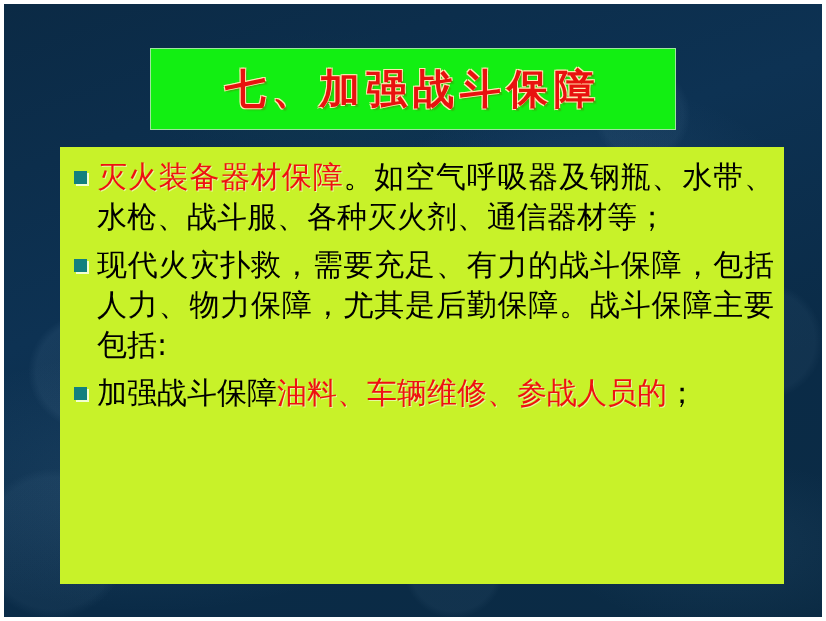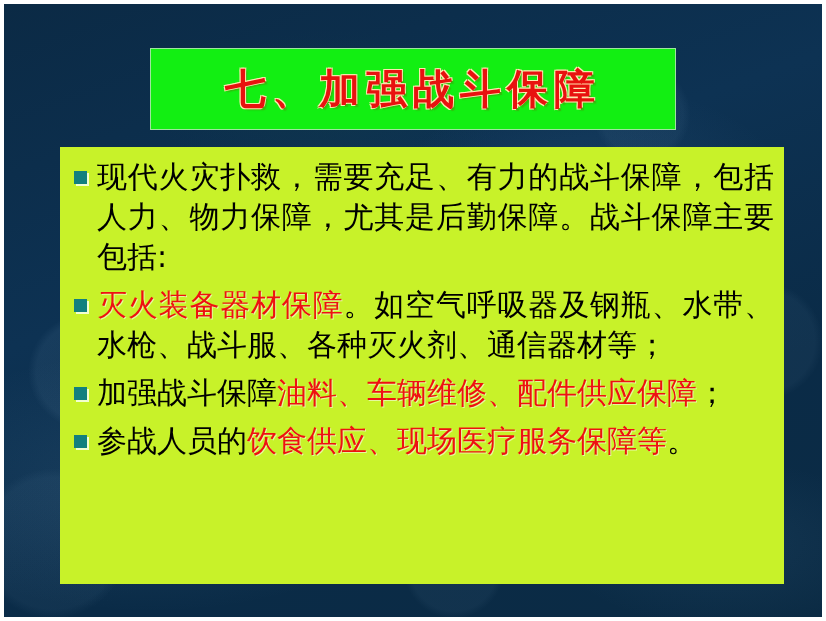--- a/index.html
+++ b/index.html
@@ -125,42 +125,36 @@
 <body>
 
 <div id="slide">
 
   <div id="title-box">
     <div id="title-text">七、加强战斗保障</div>
   </div>
 
   <div id="content-box">
 
+    <div class="bullet-row" id="bullet-2">
+      <span class="bullet-marker"></span>
+      <div class="bullet-text">
+        <span class="seg-red">灭火装备器材保障</span><span class="seg-black">。如空气呼吸器及钢瓶、水带、水枪、战斗服、各种灭火剂、通信器材等；</span>
+      </div>
+    </div>
+
     <div class="bullet-row" id="bullet-1">
       <span class="bullet-marker"></span>
       <div class="bullet-text">
         <span class="seg-black">现代火灾扑救，需要充足、有力的战斗保障，包括人力、物力保障，尤其是后勤保障。战斗保障主要包括:</span>
       </div>
     </div>
 
-    <div class="bullet-row" id="bullet-2">
+    <div class="bullet-row" id="bullet-3">
       <span class="bullet-marker"></span>
       <div class="bullet-text">
-        <span class="seg-red">灭火装备器材保障</span><span class="seg-black">。如空气呼吸器及钢瓶、水带、水枪、战斗服、各种灭火剂、通信器材等；</span>
+        <span class="seg-black">加强战斗保障</span><span class="seg-red">油料、车辆维修、参战人员的</span><span class="seg-black">；</span>
       </div>
     </div>
 
-    <div class="bullet-row" id="bullet-3">
-      <span class="bullet-marker"></span>
-      <div class="bullet-text">
-        <span class="seg-black">加强战斗保障</span><span class="seg-red">油料、车辆维修、配件供应保障</span><span class="seg-black">；</span>
-      </div>
-    </div>
-
-    <div class="bullet-row" id="bullet-4">
-      <span class="bullet-marker"></span>
-      <div class="bullet-text">
-        <span class="seg-black">参战人员的</span><span class="seg-red">饮食供应、现场医疗服务保障等</span><span class="seg-black">。</span>
-      </div>
-    </div>
 
   </div>
 </div>
 
 </body></html>

